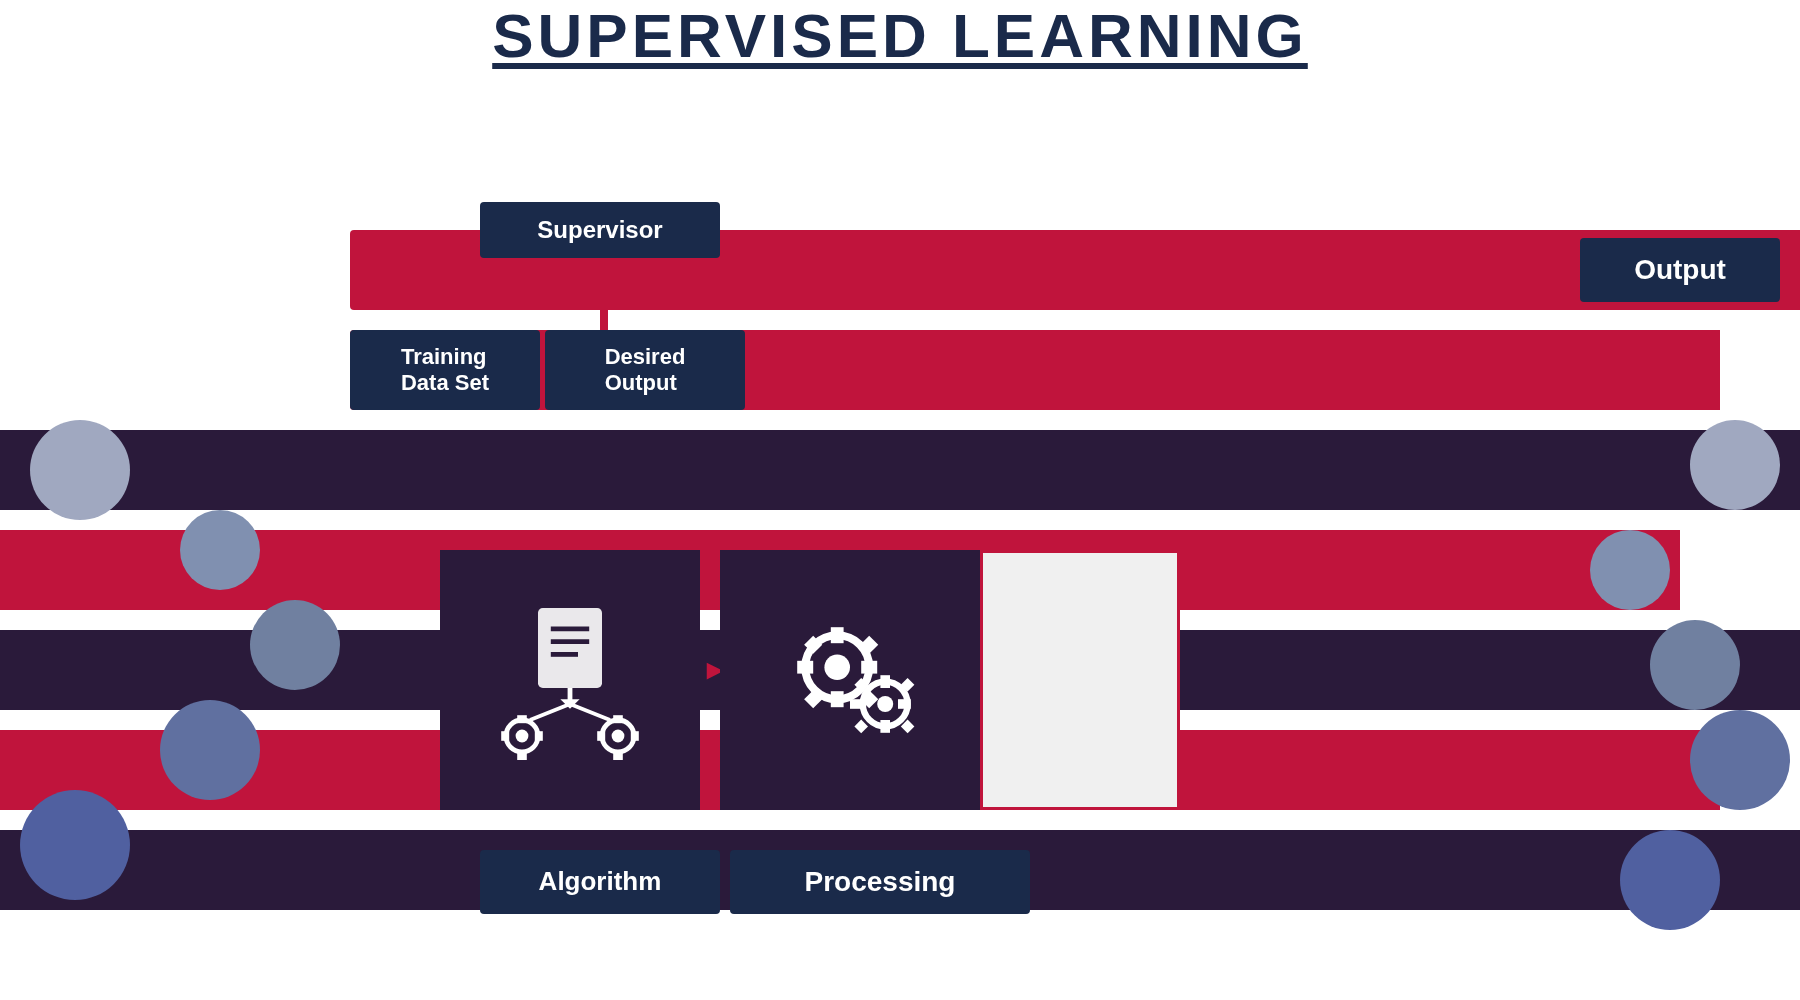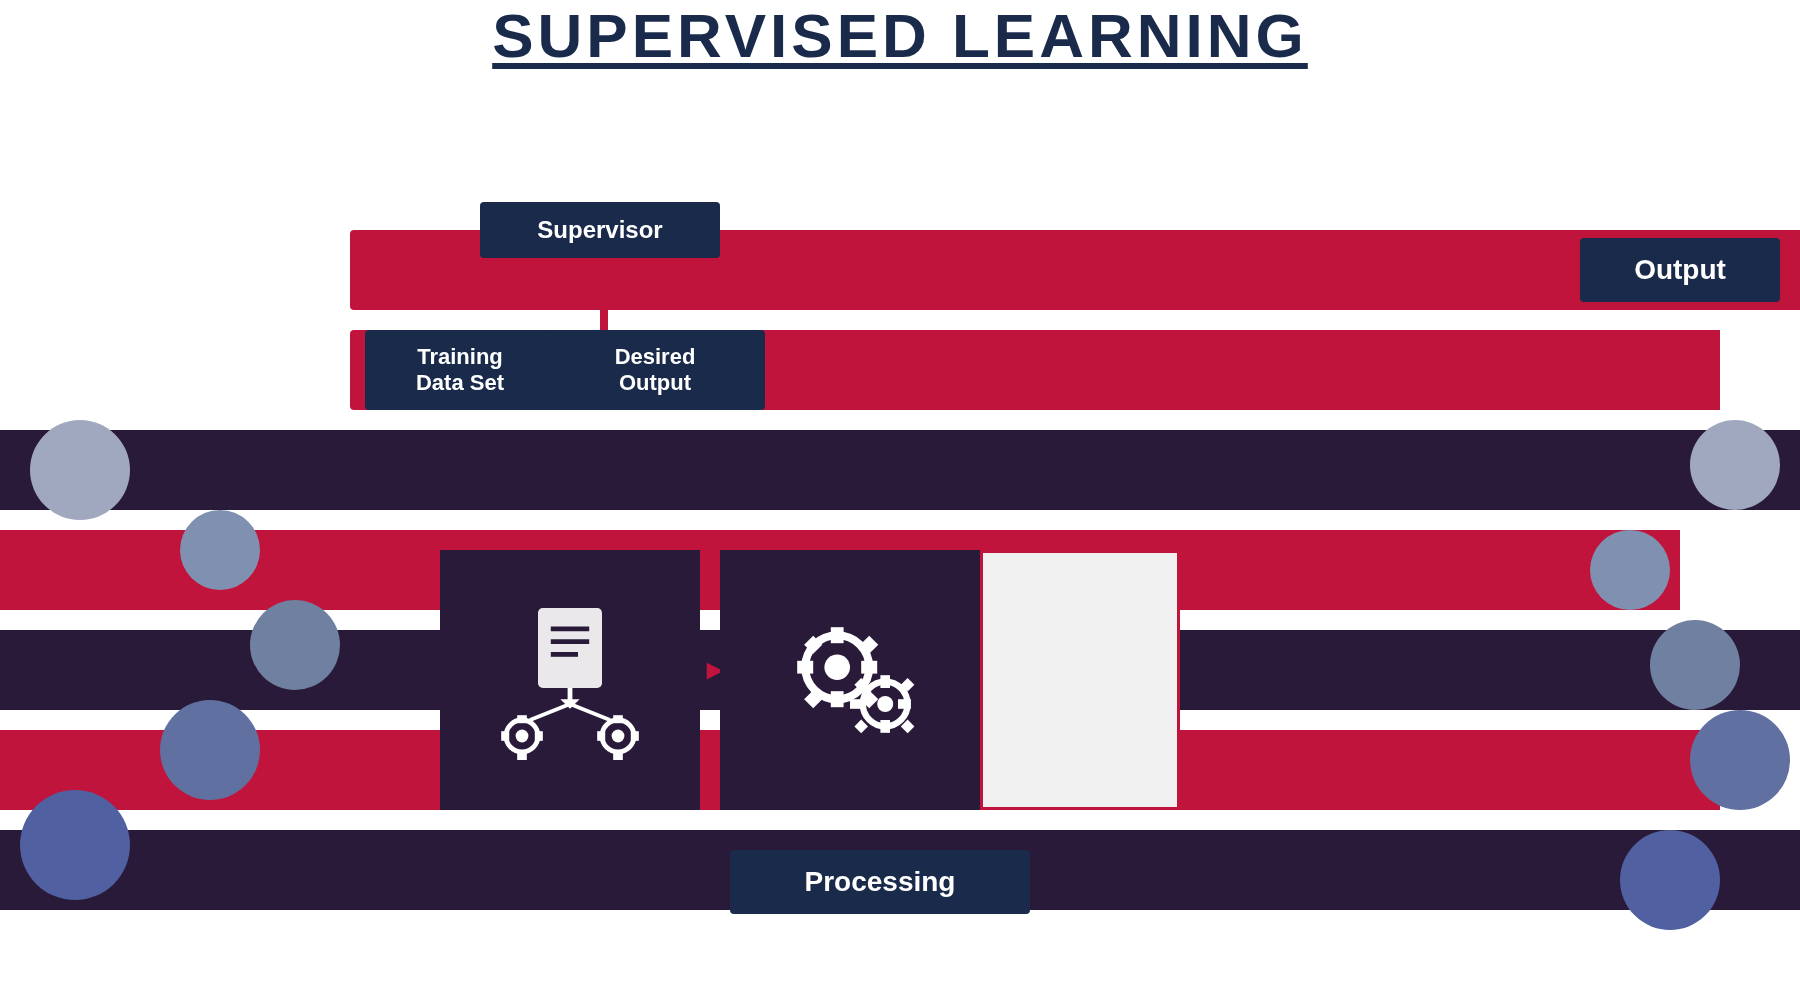--- a/index.html
+++ b/index.html
@@ -165,21 +165,21 @@
 
     
     .label-box {
       position: absolute;
       background: #1a2a4a;
       color: #ffffff;
       font-weight: 700;
       display: flex;
       align-items: center;
       justify-content: center;
-      text-align: center;
+      text-align: left;
       border-radius: 4px;
       line-height: 1.2;
     }
 
     .label-input-raw {
       left: 20px;
       top: 108px;
       width: 290px;
       height: 64px;
       font-size: 26px;
@@ -200,27 +200,26 @@
       height: 64px;
       font-size: 28px;
     }
 
     .label-training {
       left: 350px;
       top: 200px;
       width: 190px;
       height: 80px;
       font-size: 22px;
-      margin-left: 15px;
     }
 
     .label-desired {
       left: 545px;
       top: 200px;
-      width: 220px;
+      width: 200px;
       height: 80px;
       font-size: 22px;
     }
 
     .label-algorithm {
       left: 480px;
       top: 720px;
       width: 240px;
       height: 64px;
       font-size: 26px;
@@ -401,16 +400,17 @@
       <rect x="80" y="62" width="8" height="6" fill="white"></rect>
       <rect x="54" y="50" width="6" height="6" fill="white" transform="rotate(45 57 53)"></rect>
       <rect x="83" y="50" width="6" height="6" fill="white" transform="rotate(45 86 53)"></rect>
       <rect x="54" y="76" width="6" height="6" fill="white" transform="rotate(45 57 79)"></rect>
       <rect x="83" y="76" width="6" height="6" fill="white" transform="rotate(45 86 79)"></rect>
     </svg>
   </div>
 
   <div class="output-right-box"></div>
 
+  <div class="label-box label-algorithm">Algorithm</div>
 
   <div class="label-box label-processing">Processing</div>
 
 </div>
 
 </body></html>

